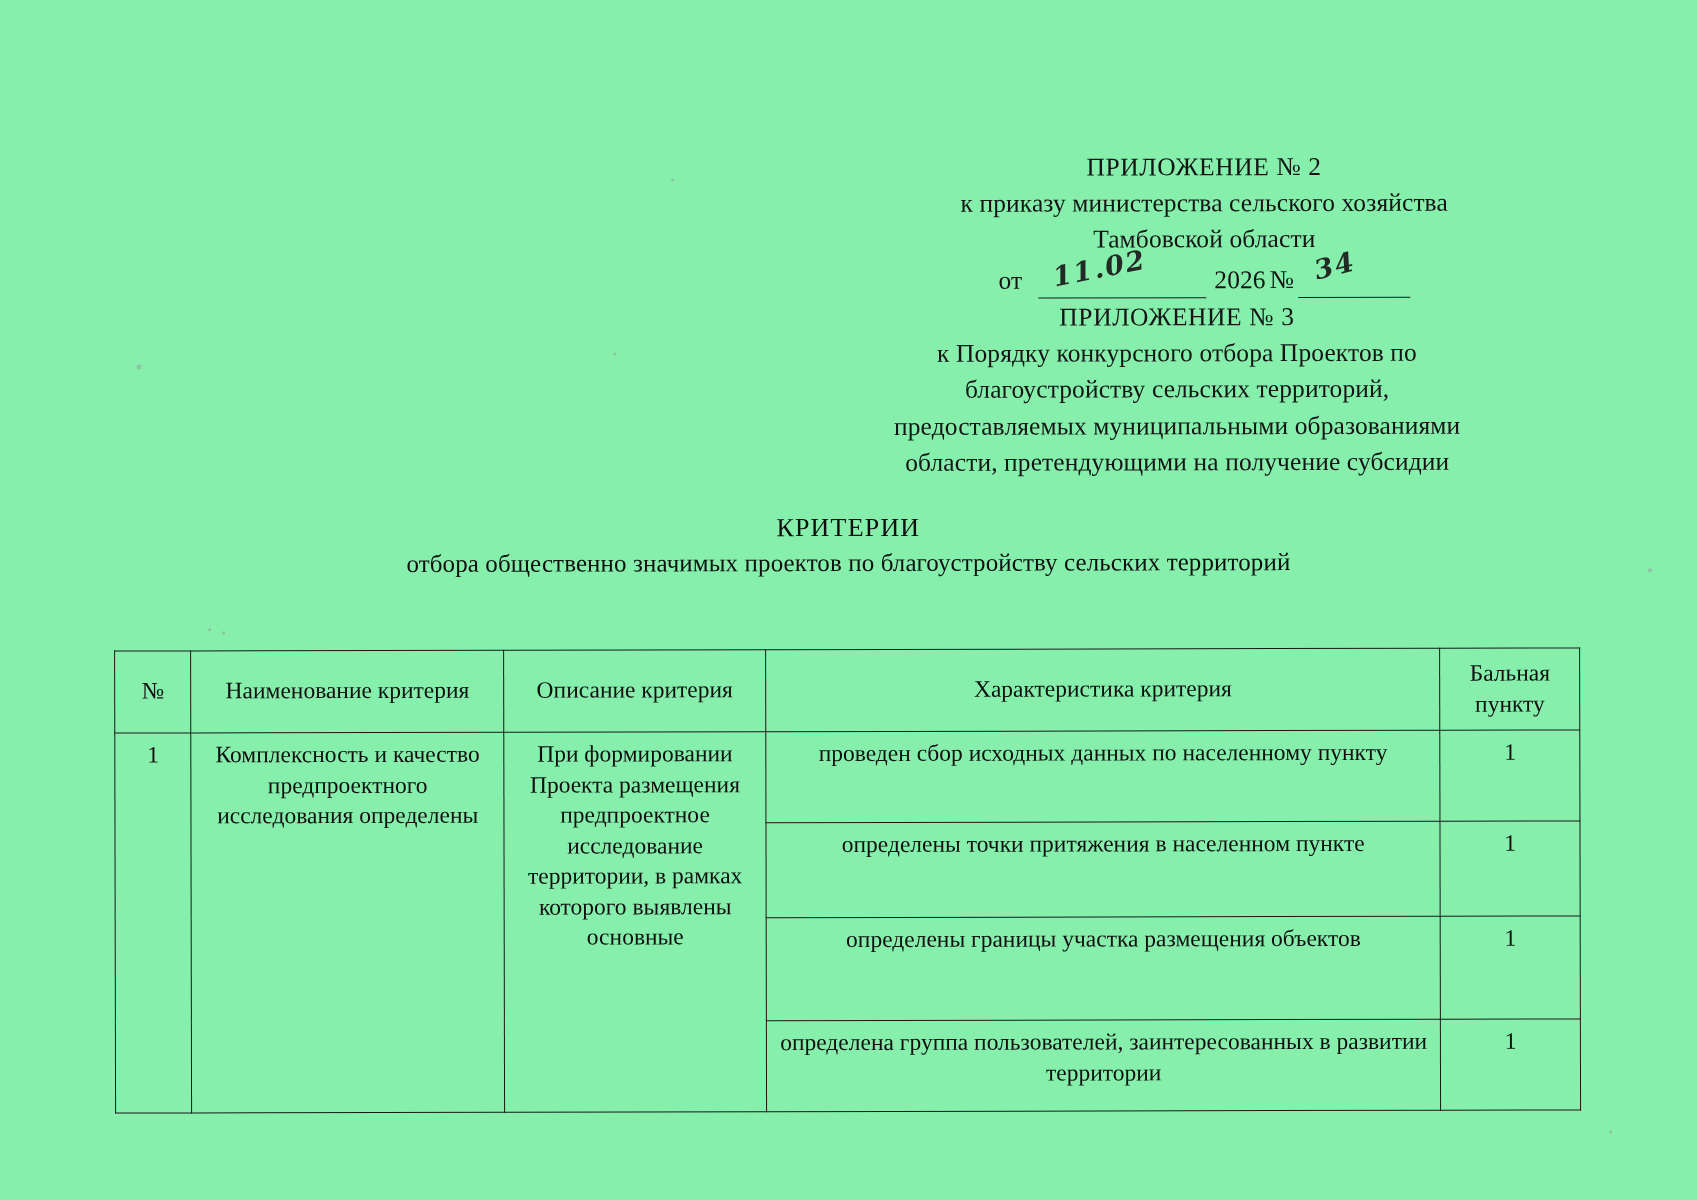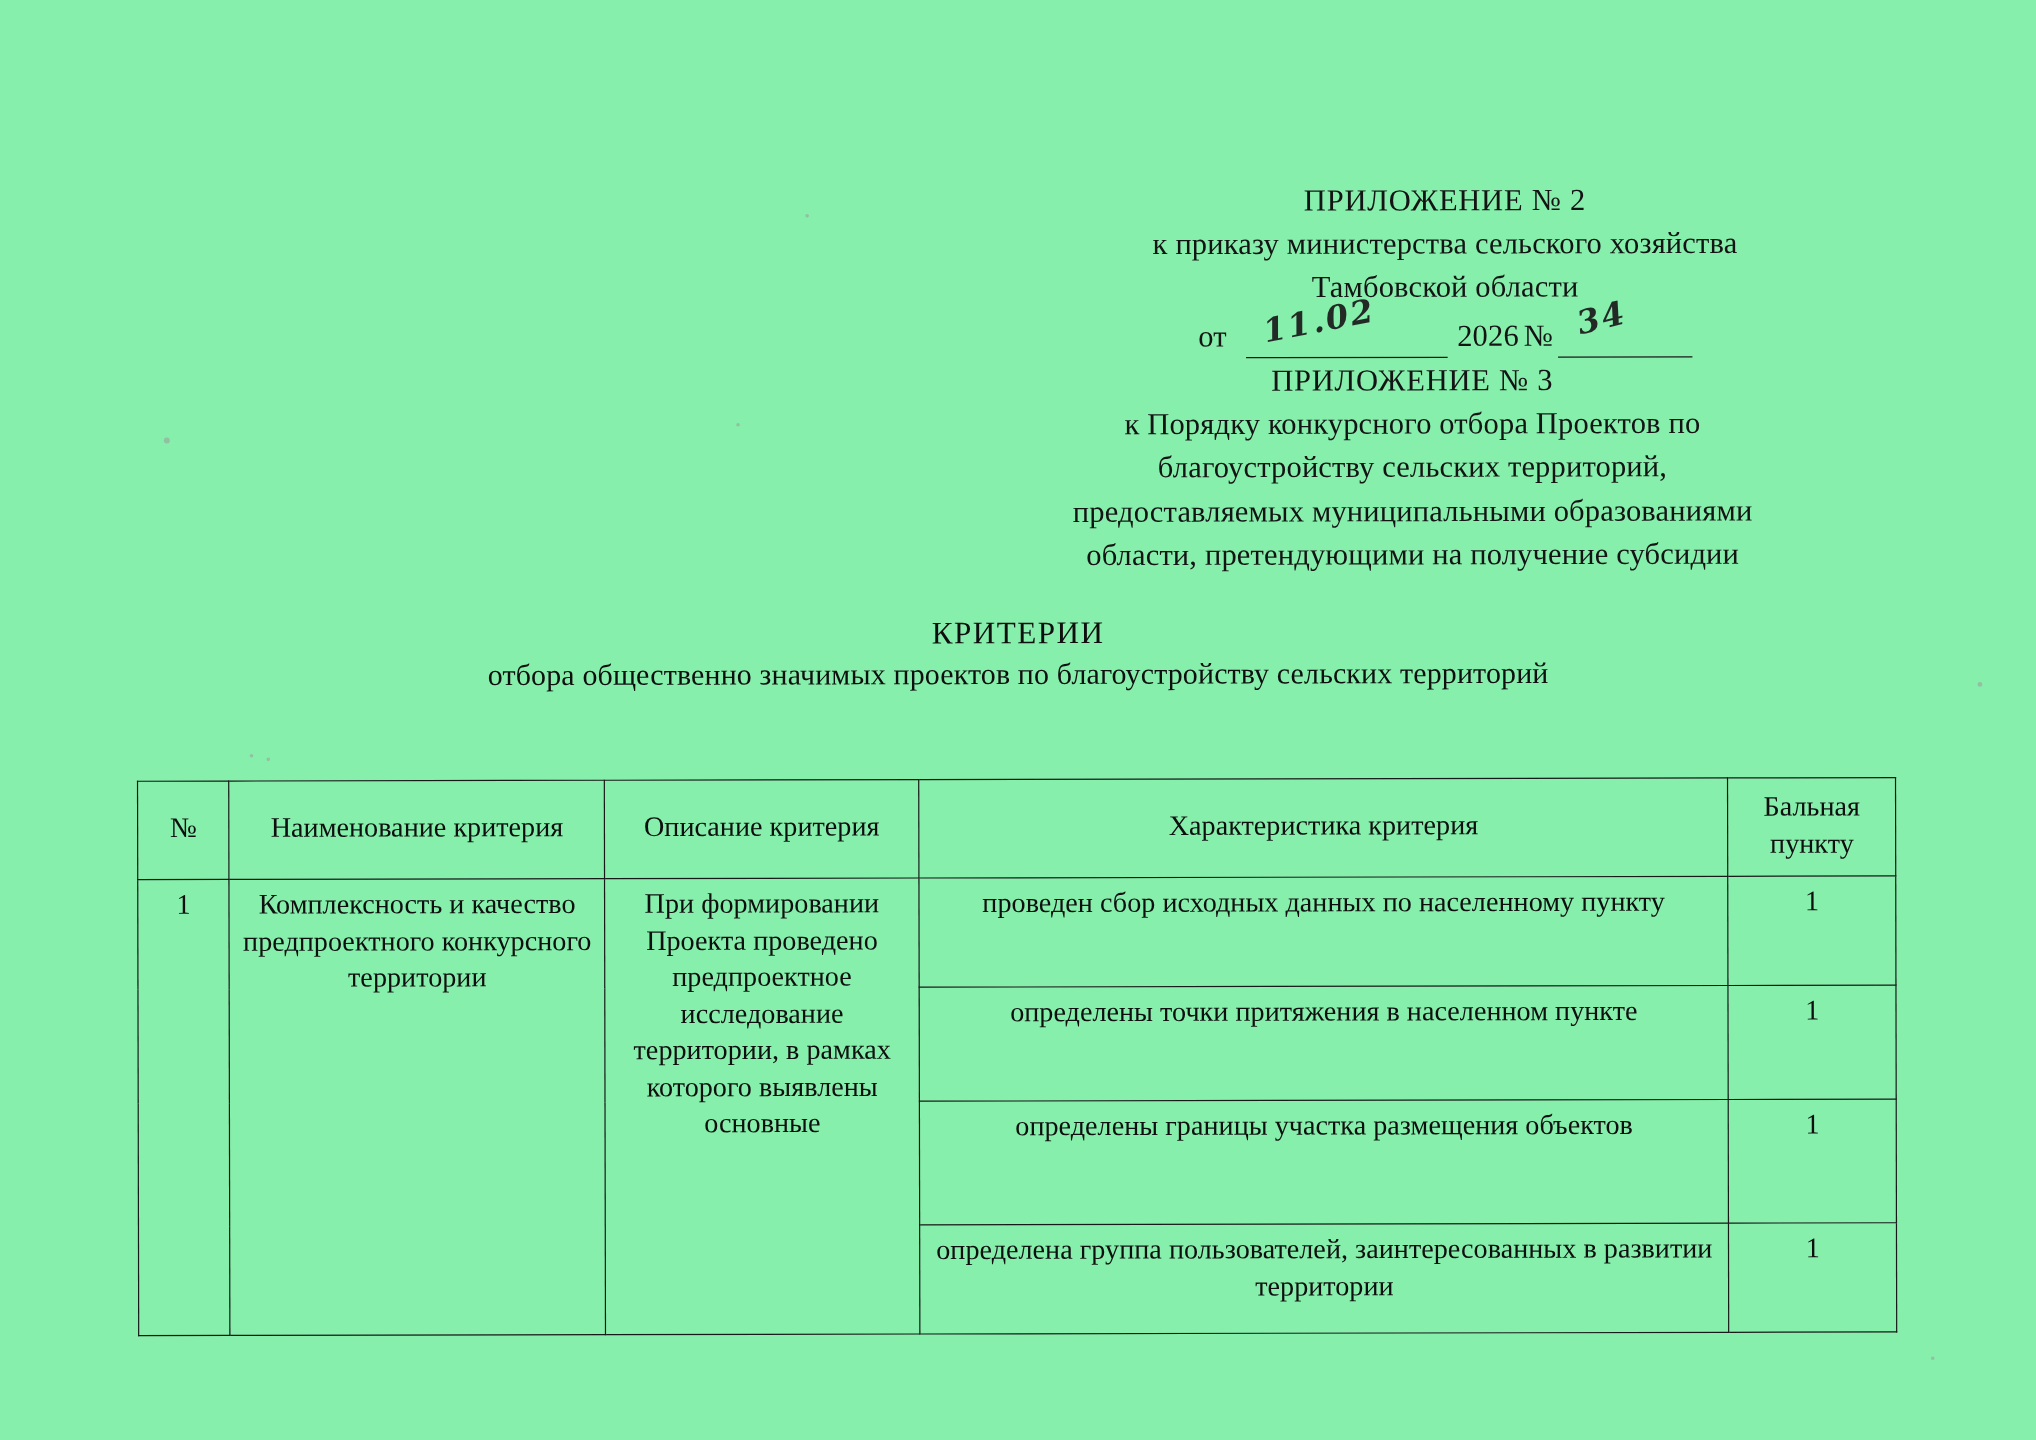--- a/index.html
+++ b/index.html
@@ -206,22 +206,22 @@
           <th class="c-num">№</th>
           <th class="c-name">Наименование критерия</th>
           <th class="c-desc">Описание критерия</th>
           <th class="c-char">Характеристика критерия</th>
           <th class="c-score">Бальная пункту</th>
         </tr>
       </thead>
       <tbody>
         <tr>
           <td class="c-num numcell" rowspan="4">1</td>
-          <td class="c-name" rowspan="4">Комплексность и качество предпроектного конкурсного территории</td>
-          <td class="c-desc" rowspan="4">При формировании Проекта проведено предпроектное исследование территории, в рамках которого выявлены основные</td>
+          <td class="c-name" rowspan="4">Комплексность и качество предпроектного исследования определены</td>
+          <td class="c-desc" rowspan="4">При формировании Проекта размещения предпроектное исследование территории, в рамках которого выявлены основные</td>
           <td class="c-char mid" style="height: 76px;">проведен сбор исходных данных по населенному пункту</td>
           <td class="c-score mid" style="height: 76px;">1</td>
         </tr>
         <tr>
           <td class="c-char mid" style="height: 80px;">определены точки притяжения в населенном пункте</td>
           <td class="c-score mid" style="height: 80px;">1</td>
         </tr>
         <tr>
           <td class="c-char mid" style="height: 88px;">определены границы участка размещения объектов</td>
           <td class="c-score mid" style="height: 88px;">1</td>

